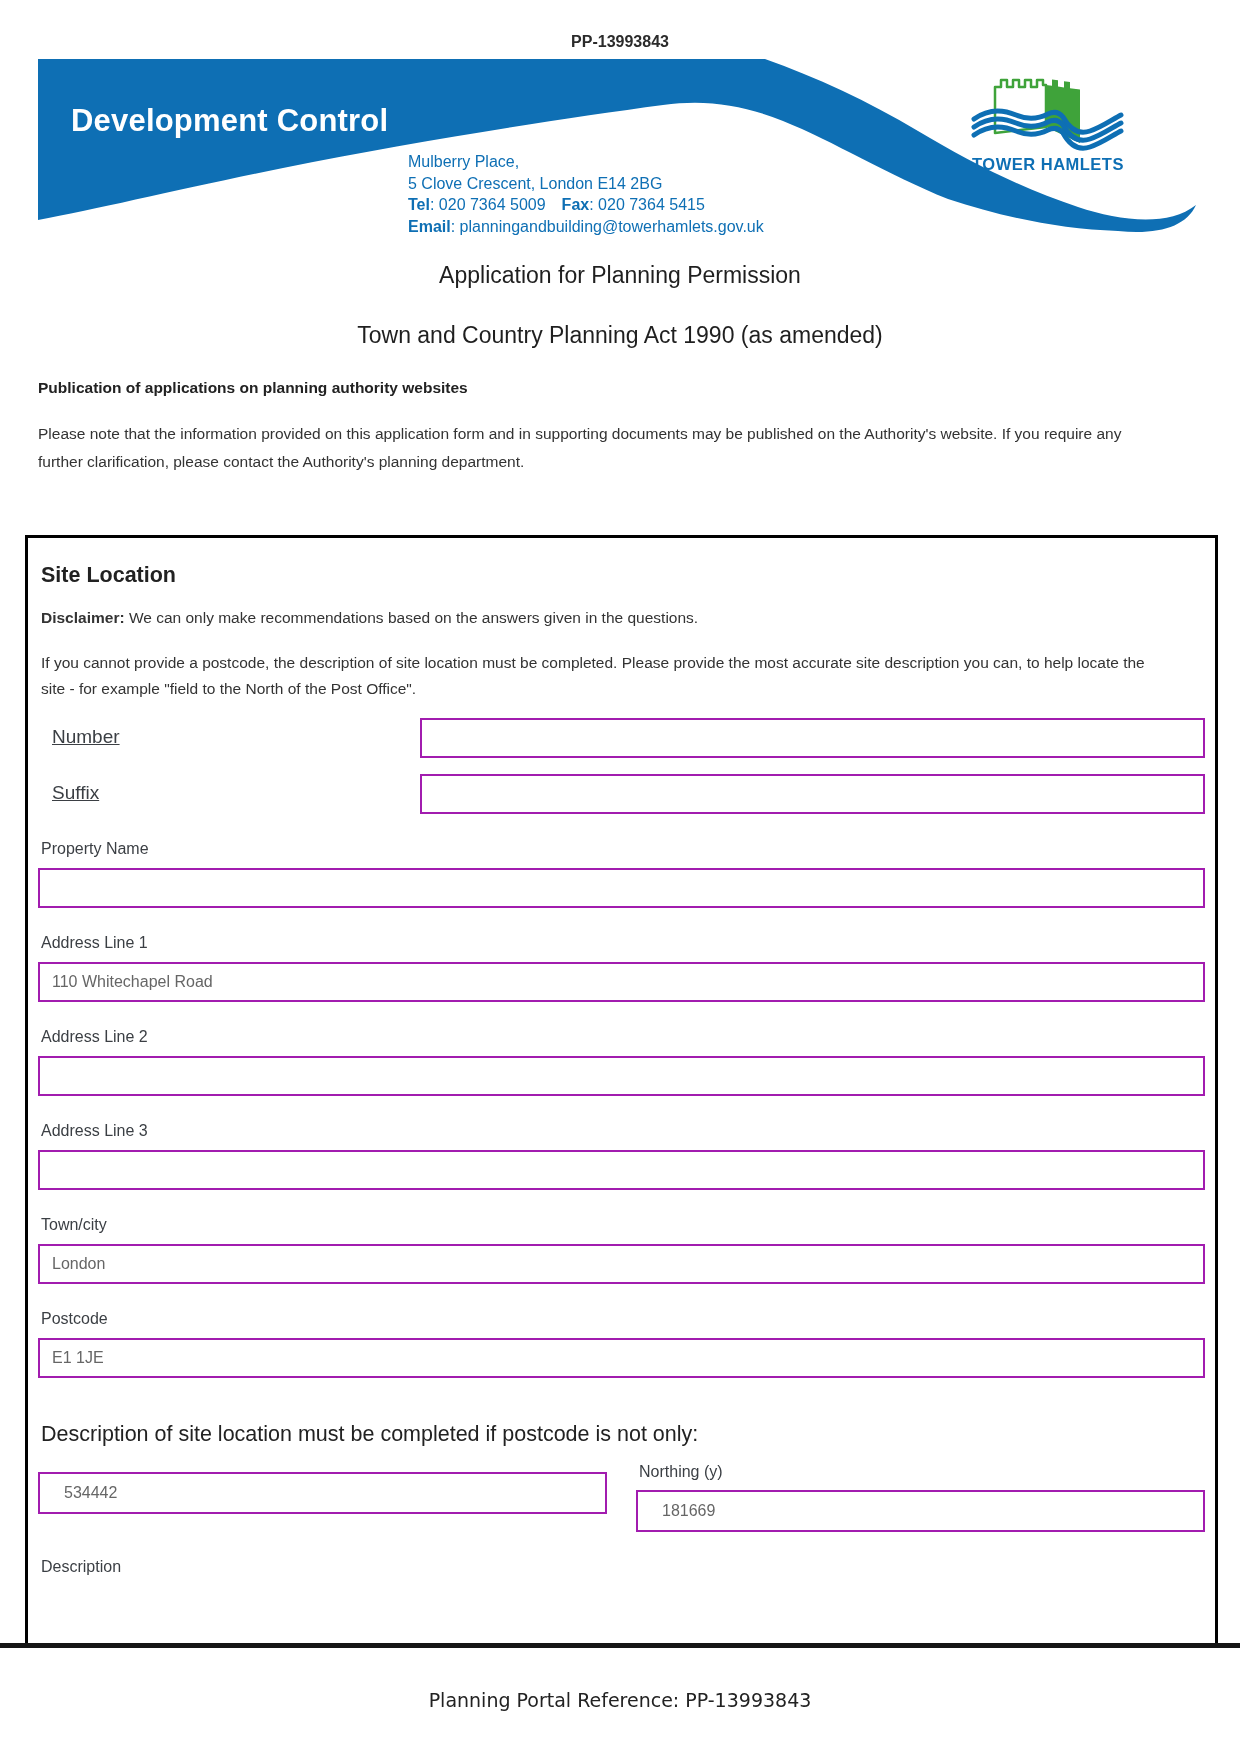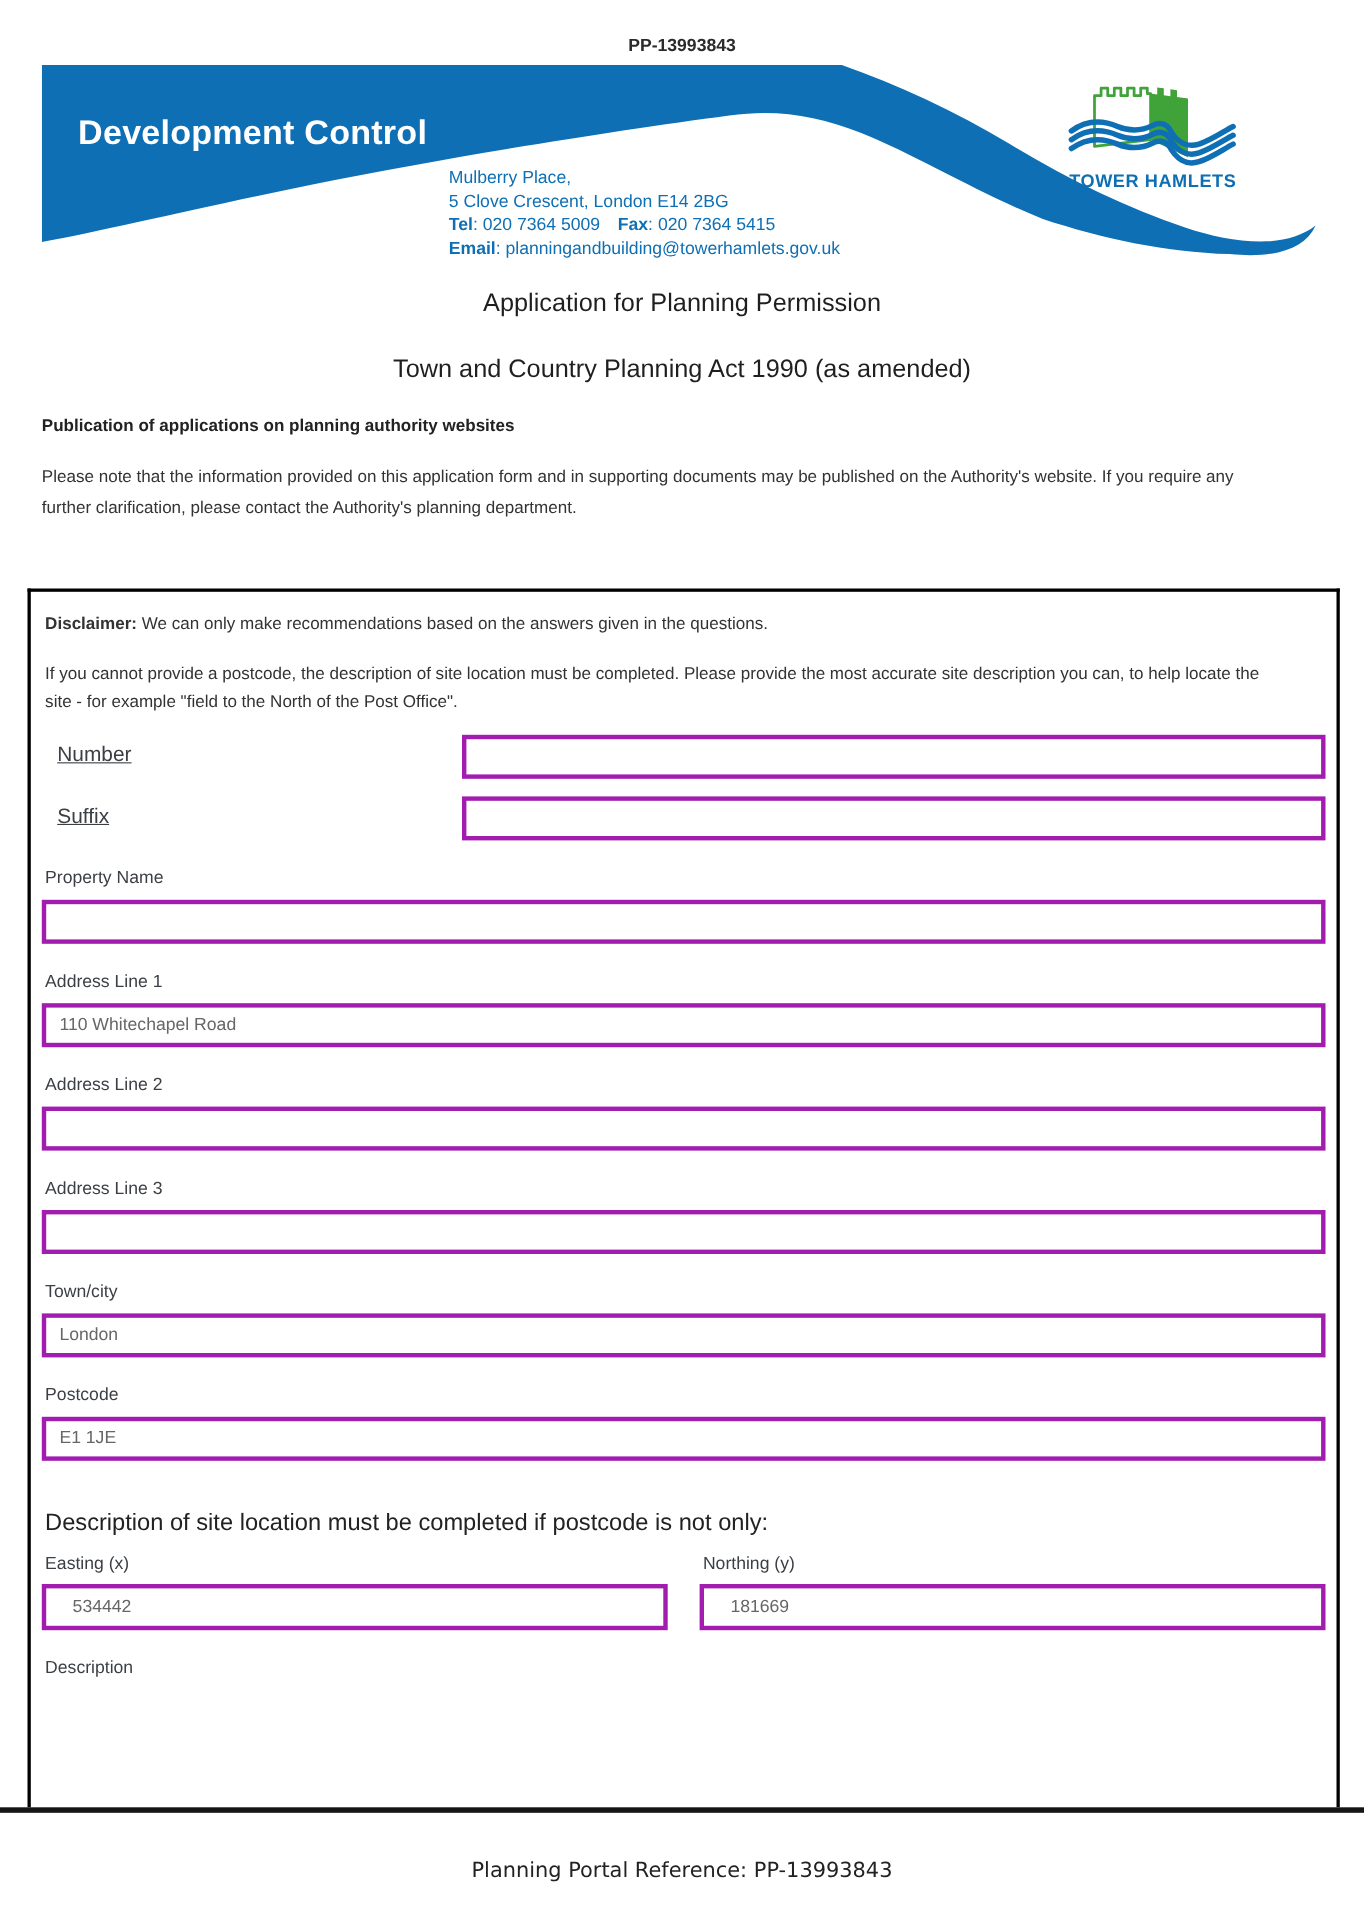--- a/index.html
+++ b/index.html
@@ -35,21 +35,21 @@
               border:3px solid #000; border-bottom:none; padding:0 10px; overflow:hidden;
               background:#fff; }
   .sec-head { margin:25px 3px 0; font-size:21.5px; font-weight:bold; color:#222; }
   .disclaimer { margin:21px 3px 0; font-size:15.5px; color:#333; }
   .disclaimer b { font-weight:bold; }
   .instructions { margin:23px 3px 16px; width:1115px; font-size:15.5px; line-height:26px; color:#333; }
 
   .row-inline { display:flex; align-items:flex-start; margin-top:16px; }
   .row-inline label { width:382px; font-size:19px; color:#3b3f44; padding:8px 0 0 14px;text-decoration:underline; }
   .row-inline input { flex:1; }
-  input.txt { height:40px; border:4px solid #a21caf; background:#fff; font-size:16px;
+  input.txt { height:40px; border:2px solid #a21caf; background:#fff; font-size:16px;
               color:#666; padding:0 12px; font-family:"Liberation Sans", sans-serif;
               border-radius:0; outline:none; display:block; }
   .stack { margin-top:26px; }
   .stack label { display:block; margin-left:3px; font-size:16px; color:#3b3f44; }
   .stack input { width:100%; margin-top:10px; }
   .desc-head { margin:44px 3px 0; font-size:21.5px; color:#222; }
   .coords { display:grid; grid-template-columns:1fr 1fr; column-gap:29px; margin-top:16px; }
   .coords label { display:block; margin-left:3px; font-size:16px; color:#3b3f44; }
   .coords input { width:100%; margin-top:9px; height:42px;padding-left:24px; }
   .desc-label { margin:26px 0 0 3px; font-size:16px; color:#3b3f44; }
@@ -104,20 +104,21 @@
       <text x="82" y="101" text-anchor="middle" font-family="Liberation Sans, sans-serif" font-size="16.5" font-weight="bold" letter-spacing="0.5" fill="#0E6FB4">TOWER HAMLETS</text>
     </svg>
   </div>
 
   <div class="doc-title">Application for Planning Permission</div>
   <div class="doc-subtitle">Town and Country Planning Act 1990 (as amended)</div>
   <div class="pub-head">Publication of applications on planning authority websites</div>
   <div class="pub-text">Please note that the information provided on this application form and in supporting documents may be published on the Authority's website. If you require any further clarification, please contact the Authority's planning department.</div>
 
   <div class="site-box">
+    <div class="sec-head">Site Location</div>
     <div class="disclaimer"><b>Disclaimer:</b><span> We can only make recommendations based on the answers given in the questions.</span></div>
     <div class="instructions">If you cannot provide a postcode, the description of site location must be completed. Please provide the most accurate site description you can, to help locate the site - for example "field to the North of the Post Office".</div>
 
     <div class="row-inline">
       <label>Number</label>
       <input class="txt" type="text" value="" style="">
     </div>
 
     <div class="row-inline">
       <label>Suffix</label>
@@ -151,21 +152,20 @@
 
     <div class="stack">
       <label>Postcode</label>
       <input class="txt" type="text" value="E1 1JE" style="">
     </div>
 
     <div class="desc-head">Description of site location must be completed if postcode is not only:</div>
 
     <div class="coords">
       <div>
-        <label>Easting (x)</label>
         <input class="txt" type="text" value="534442" style="">
       </div>
       <div>
         <label>Northing (y)</label>
         <input class="txt" type="text" value="181669" style="">
       </div>
     </div>
 
     <div class="desc-label">Description</div>
   </div>

